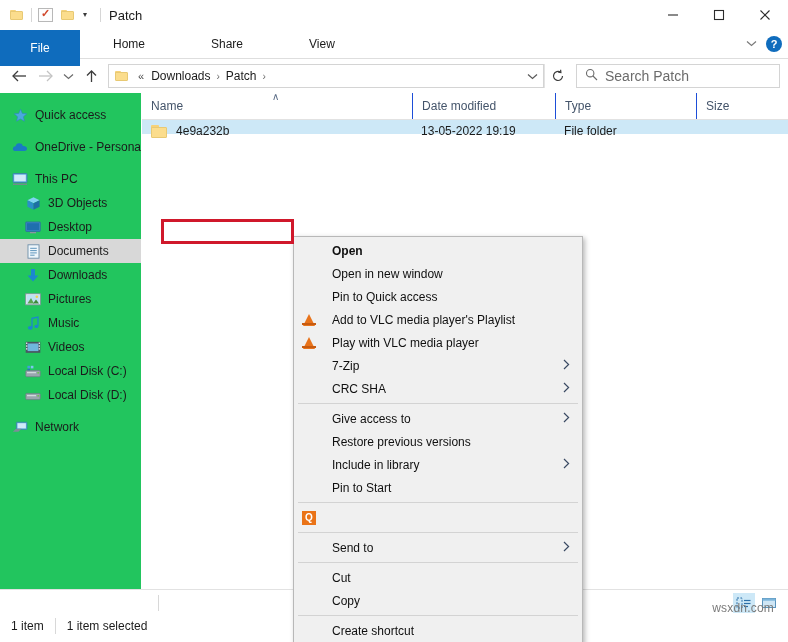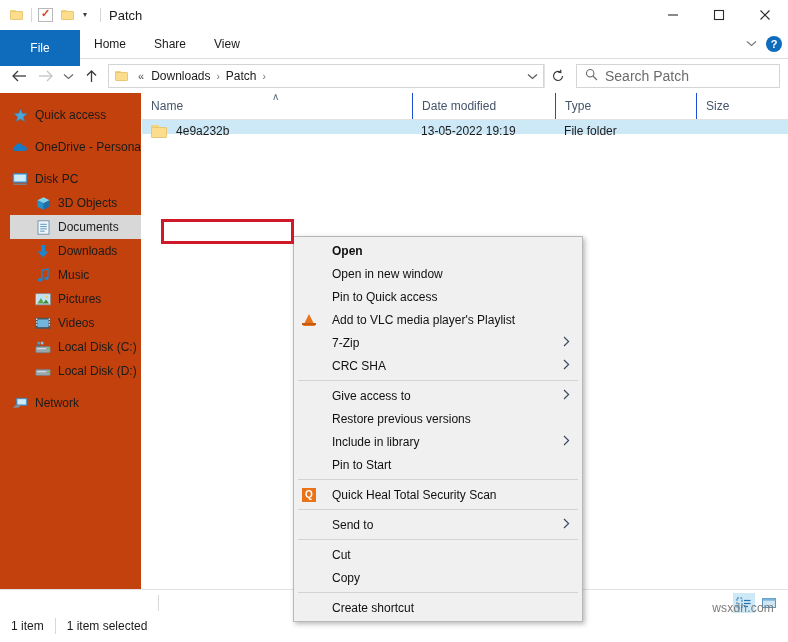--- a/index.html
+++ b/index.html
@@ -114,21 +114,21 @@
     display: flex;
     align-items: stretch;
     position: relative;
     background: #ffffff;
     border-bottom: 1px solid #dedede;
   }
   .tab {
     display: flex;
     align-items: center;
     justify-content: center;
-    padding: 0 14px;
+    padding: 0 33px;
     font-size: 12px;
     color: #1b1b1b;
     height: 28px;
   }
   .tab.file {
     background: #0f6cbd;
     color: #ffffff;
     min-width: 52px;
     padding: 4px 14px;
   }
@@ -240,38 +240,38 @@
   }
 
   
   .content {
     display: flex;
     height: 496px;
     position: relative;
   }
   .sidebar {
     width: 157px;
-    background: #c2410c;
+    background: #22c55e;
     padding-top: 10px;
     box-sizing: border-box;
     border-right: 1px solid #ffffff;
     position: relative;
   }
   .nav-item {
     height: 24px;
     display: flex;
     align-items: center;
     gap: 7px;
     font-size: 12px;
     color: #1b1b1b;
     padding-left: 12px;
     white-space: nowrap;
     overflow: hidden;
   }
-  .nav-item.indent { padding-left: 25px; margin-left: 10px; }
+  .nav-item.indent { padding-left: 25px; }
   .nav-item.selected { background: #d8d8d8; }
   .nav-gap { height: 8px; }
   .nav-ico {
     width: 16px; height: 16px;
     flex: 0 0 16px;
     display: flex;
     align-items: center;
     justify-content: center;
     position: relative;
   }
@@ -595,34 +595,44 @@
     <div class="nav-gap"></div>
 
     <div class="nav-item">
       <span class="nav-ico">
         <svg width="16" height="14" viewBox="0 0 16 14">
             <rect x="1" y="1.5" width="14" height="9" rx="0.6" fill="#5ba9dd" stroke="#3c7ea8" stroke-width="0.8"></rect>
             <rect x="2.2" y="2.7" width="11.6" height="6.6" fill="#cfeaf9"></rect>
             <rect x="1" y="11.6" width="14" height="1.3" fill="#7a8792"></rect>
           </svg>
       </span>
-      <span>Disk PC</span>
+      <span>This PC</span>
     </div>
 
     <div class="nav-item indent">
       <span class="nav-ico">
         <svg width="15" height="15" viewBox="0 0 15 15">
             <polygon points="7.5,1.3 13.6,4.3 7.5,7.3 1.4,4.3" fill="#7fd3f2"></polygon>
             <polygon points="1.4,4.3 7.5,7.3 7.5,13.7 1.4,10.7" fill="#2a8fc8"></polygon>
             <polygon points="13.6,4.3 7.5,7.3 7.5,13.7 13.6,10.7" fill="#1d6fa5"></polygon>
           </svg>
       </span>
       <span>3D Objects</span>
     </div>
 
+    <div class="nav-item indent">
+      <span class="nav-ico">
+        <svg width="16" height="13" viewBox="0 0 16 13">
+            <rect x="0.8" y="1" width="14.4" height="9.4" rx="0.6" fill="#3b89c9" stroke="#2b6b9e" stroke-width="0.8"></rect>
+            <rect x="2" y="2.2" width="12" height="7" fill="#1f6fae"></rect>
+            <rect x="5" y="11" width="6" height="1.3" fill="#8a96a0"></rect>
+          </svg>
+      </span>
+      <span>Desktop</span>
+    </div>
 
     <div class="nav-item indent selected">
       <span class="nav-ico">
         <svg width="13" height="15" viewBox="0 0 13 15">
             <rect x="1" y="0.8" width="11" height="13.4" fill="#eef6fb" stroke="#6d8fa8" stroke-width="0.9"></rect>
             <line x1="3.2" y1="4.3" x2="9.8" y2="4.3" stroke="#4e8ab5" stroke-width="0.9"></line>
             <line x1="3.2" y1="6.6" x2="9.8" y2="6.6" stroke="#4e8ab5" stroke-width="0.9"></line>
             <line x1="3.2" y1="8.9" x2="9.8" y2="8.9" stroke="#4e8ab5" stroke-width="0.9"></line>
             <line x1="3.2" y1="11.2" x2="7.6" y2="11.2" stroke="#4e8ab5" stroke-width="0.9"></line>
           </svg>
@@ -635,40 +645,40 @@
         <svg width="14" height="15" viewBox="0 0 14 15">
             <rect x="5" y="1" width="4" height="7" fill="#1b87cf"></rect>
             <polygon points="1.6,7.5 12.4,7.5 7,13.6" fill="#1b87cf"></polygon>
           </svg>
       </span>
       <span>Downloads</span>
     </div>
 
     <div class="nav-item indent">
       <span class="nav-ico">
-        <svg width="13" height="15" viewBox="0 0 13 15">
-            <path d="M5 11.5 V2.3 L11 1 V10" fill="none" stroke="#1b87cf" stroke-width="1.3"></path>
-            <ellipse cx="3.3" cy="11.8" rx="2.4" ry="1.9" fill="#1b87cf"></ellipse>
-            <ellipse cx="9.4" cy="10.4" rx="2" ry="1.6" fill="#1b87cf"></ellipse>
-          </svg>
-      </span>
-      <span>Music</span>
-    </div>
-
-    <div class="nav-item indent">
-      <span class="nav-ico">
         <svg width="16" height="13" viewBox="0 0 16 13">
             <rect x="0.7" y="0.8" width="14.6" height="11" fill="#e8f2f8" stroke="#83929c" stroke-width="0.9"></rect>
             <rect x="1.8" y="1.9" width="12.4" height="8.8" fill="#bfe2f5"></rect>
             <polygon points="2.4,10.4 6,5 9,10.4" fill="#5aa54e"></polygon>
             <polygon points="8,10.4 11,6.6 14,10.4" fill="#3f8a39"></polygon>
             <circle cx="11.8" cy="3.7" r="1.3" fill="#f4d24b"></circle>
           </svg>
       </span>
       <span>Pictures</span>
+    </div>
+
+    <div class="nav-item indent">
+      <span class="nav-ico">
+        <svg width="13" height="15" viewBox="0 0 13 15">
+            <path d="M5 11.5 V2.3 L11 1 V10" fill="none" stroke="#1b87cf" stroke-width="1.3"></path>
+            <ellipse cx="3.3" cy="11.8" rx="2.4" ry="1.9" fill="#1b87cf"></ellipse>
+            <ellipse cx="9.4" cy="10.4" rx="2" ry="1.6" fill="#1b87cf"></ellipse>
+          </svg>
+      </span>
+      <span>Music</span>
     </div>
 
     <div class="nav-item indent">
       <span class="nav-ico">
         <svg width="16" height="13" viewBox="0 0 16 13">
             <rect x="0.7" y="0.8" width="14.6" height="11" fill="#4a5662"></rect>
             <rect x="2.6" y="2.5" width="10.8" height="7.6" fill="#6fb7dd"></rect>
             <rect x="1.1" y="1.5" width="1.2" height="1.5" fill="#e9eef2"></rect>
             <rect x="1.1" y="4.3" width="1.2" height="1.5" fill="#e9eef2"></rect>
             <rect x="1.1" y="7.1" width="1.2" height="1.5" fill="#e9eef2"></rect>
@@ -766,20 +776,26 @@
       <span class="mi-label">Pin to Quick access</span>
     </div>
 
     <div class="mi">
       <span class="mi-ico">
           <span class="vlc-cone"></span>
         </span>
       <span class="mi-label">Add to VLC media player's Playlist</span>
     </div>
 
+    <div class="mi">
+      <span class="mi-ico">
+          <span class="vlc-cone"></span>
+        </span>
+      <span class="mi-label">Play with VLC media player</span>
+    </div>
 
     <div class="mi">
       <span class="mi-ico"></span>
       <span class="mi-label">7-Zip</span>
       <span class="submenu-arrow">
         <svg width="7" height="11" viewBox="0 0 7 11">
             <polyline points="1,1 5.6,5.5 1,10" fill="none" stroke="#3a4a63" stroke-width="1.2"></polyline>
           </svg>
       </span>
     </div>
@@ -825,21 +841,20 @@
       <span class="mi-ico"></span>
       <span class="mi-label">Pin to Start</span>
     </div>
 
     <div class="mi-sep"></div>
 
     <div class="mi">
       <span class="mi-ico">
         <span class="qh-ico">Q</span>
       </span>
-      <span class="mi-label">Quick Heal Total Security Scan</span>
     </div>
 
     <div class="mi-sep"></div>
 
     <div class="mi">
       <span class="mi-ico"></span>
       <span class="mi-label">Send to</span>
       <span class="submenu-arrow">
         <svg width="7" height="11" viewBox="0 0 7 11">
             <polyline points="1,1 5.6,5.5 1,10" fill="none" stroke="#3a4a63" stroke-width="1.2"></polyline>

